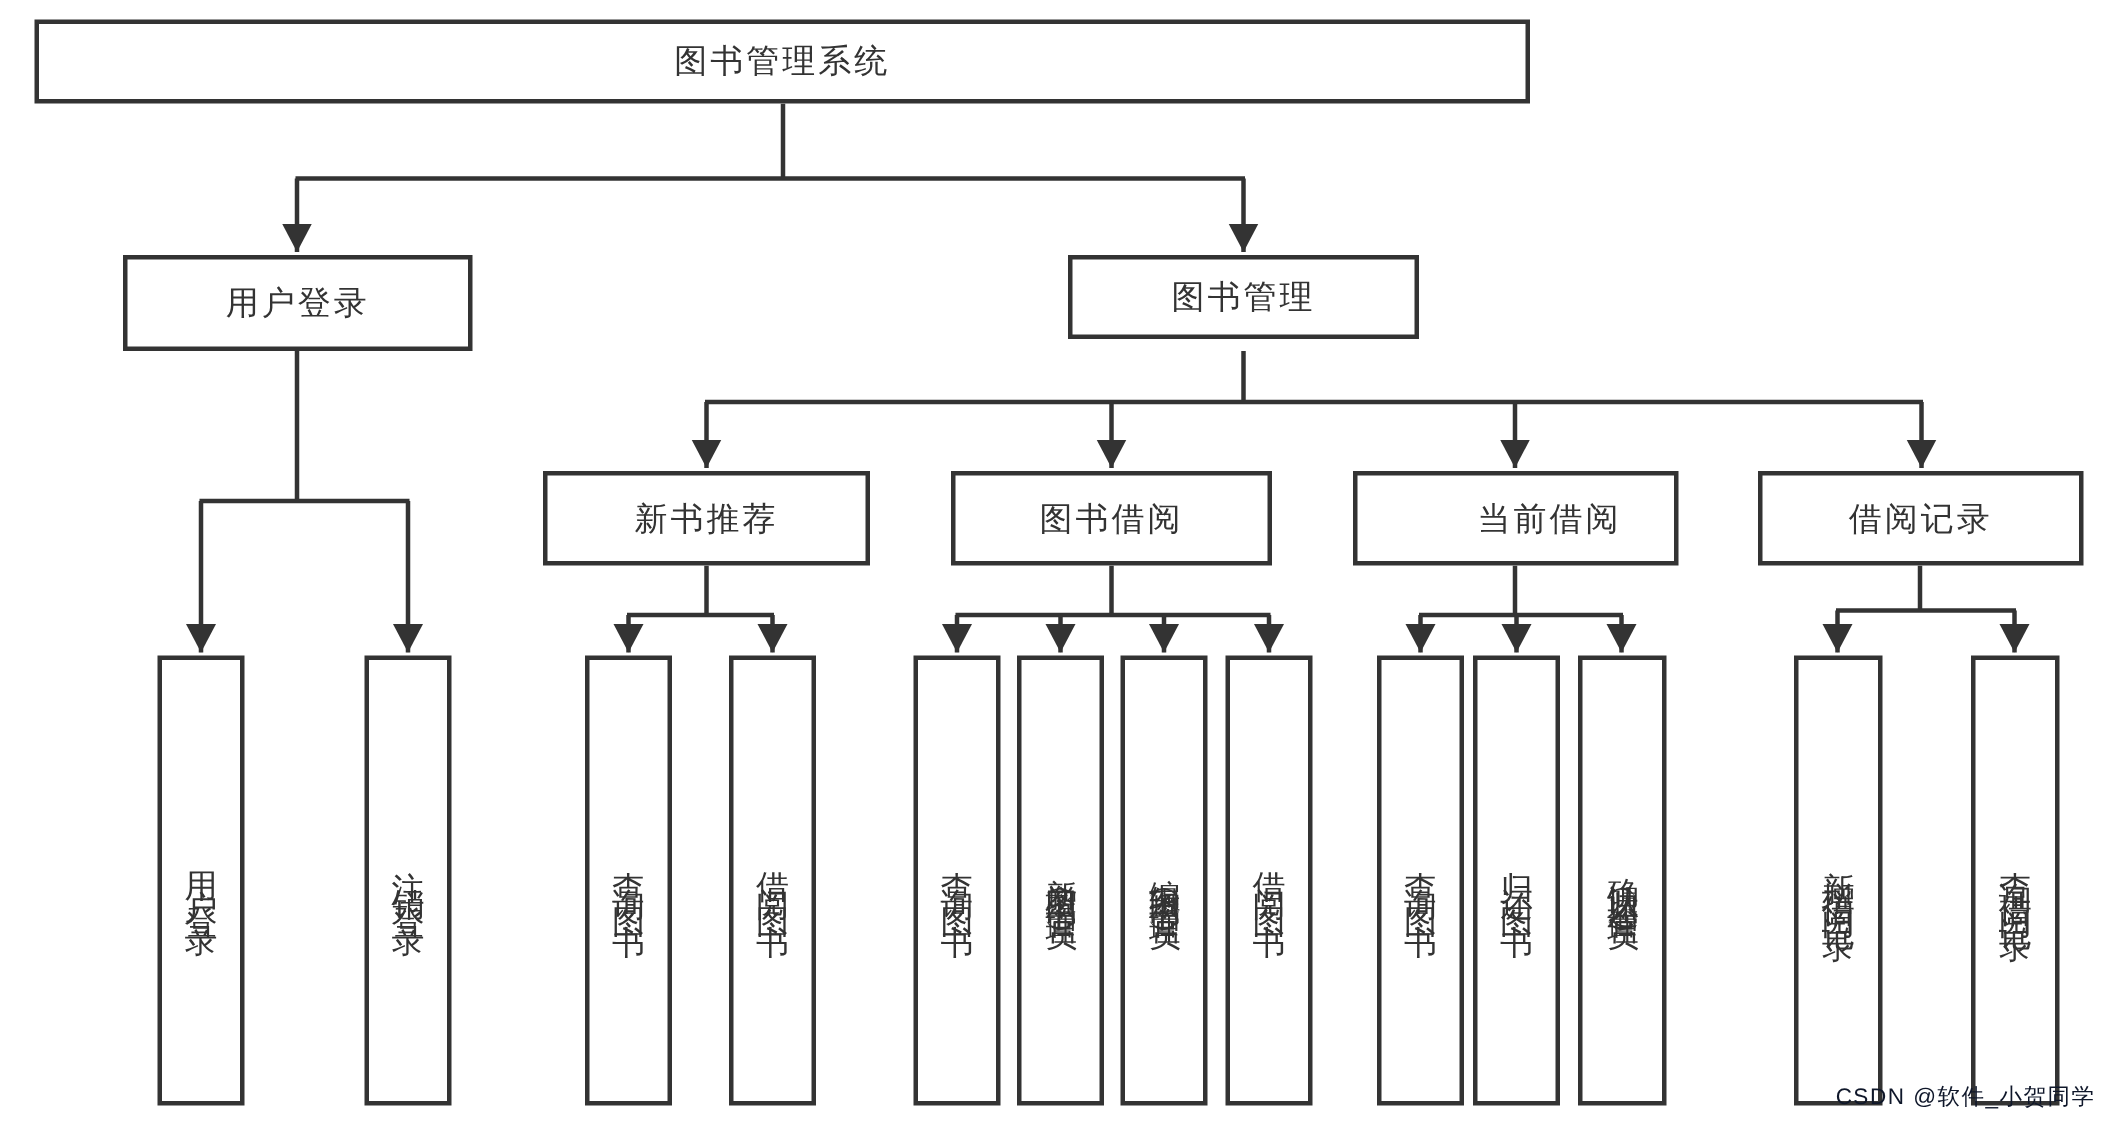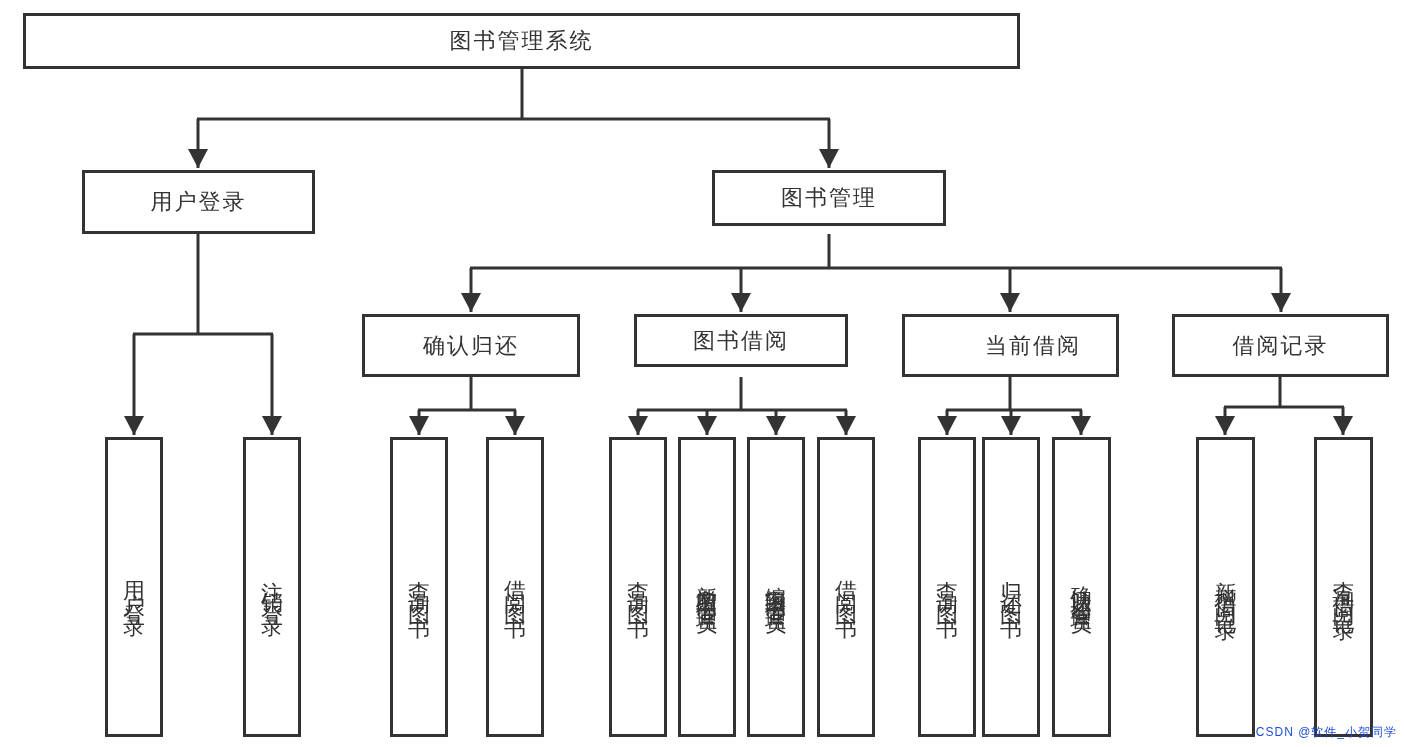--- a/index.html
+++ b/index.html
@@ -36,22 +36,22 @@
     text-orientation: mixed;
     line-height: 1;
   }
   .s12 { letter-spacing: 12px; }
   .s8  { letter-spacing: 8px; }
   .s4  { letter-spacing: 4px; font-size: 21px; }
   .watermark {
     position: absolute;
     right: 8px;
     bottom: 6px;
-    font-size: 12px;
-    color: #1d4ed8;
+    font-size: 15px;
+    color: #0f172a;
     letter-spacing: 1px;
     white-space: nowrap;
   }
 </style>
 </head>
 <body>
 
 <div class="canvas">
 
   <svg class="edges" viewBox="0 0 1405 747" aria-hidden="true">
@@ -100,22 +100,22 @@
     <line x1="1224" y1="407" x2="1344" y2="407"></line>
     <line x1="1225" y1="407" x2="1225" y2="435" marker-end="url(#ah)"></line>
     <line x1="1343" y1="407" x2="1343" y2="435" marker-end="url(#ah)"></line>
   </svg>
 
   <div class="box h" style="left:23px; top:13px; width:997px; height:56px;">图书管理系统</div>
 
   <div class="box h" style="left:82px; top:170px; width:233px; height:64px;">用户登录</div>
   <div class="box h" style="left:712px; top:170px; width:234px; height:56px;">图书管理</div>
 
-  <div class="box h" style="left:362px; top:314px; width:218px; height:63px;">确认归还</div>
-  <div class="box h" style="left:634px; top:314px; width:214px; height:53px;">图书借阅</div>
+  <div class="box h" style="left:362px; top:314px; width:218px; height:63px;">新书推荐</div>
+  <div class="box h" style="left:634px; top:314px; width:214px; height:63px;">图书借阅</div>
   <div class="box h" style="left:902px; top:314px; width:217px; height:63px;padding-left:45px;">当前借阅</div>
   <div class="box h" style="left:1172px; top:314px; width:217px; height:63px;">借阅记录</div>
 
   <div class="box v s12" style="left:105px; top:437px; width:58px; height:300px;">用户登录</div>
   <div class="box v s12" style="left:243px; top:437px; width:58px; height:300px;">注销登录</div>
 
   <div class="box v s12" style="left:390px; top:437px; width:58px; height:300px;">查询图书</div>
   <div class="box v s12" style="left:486px; top:437px; width:58px; height:300px;">借阅图书</div>
 
   <div class="box v s12" style="left:609px; top:437px; width:58px; height:300px;">查询图书</div>

